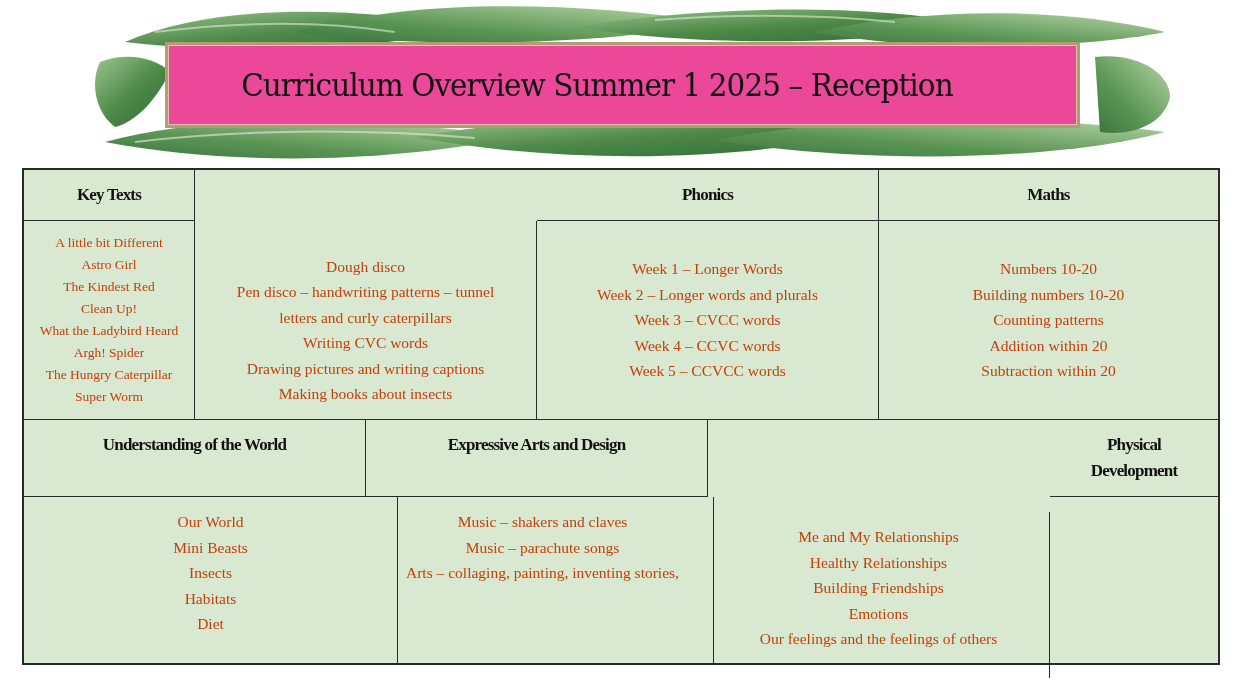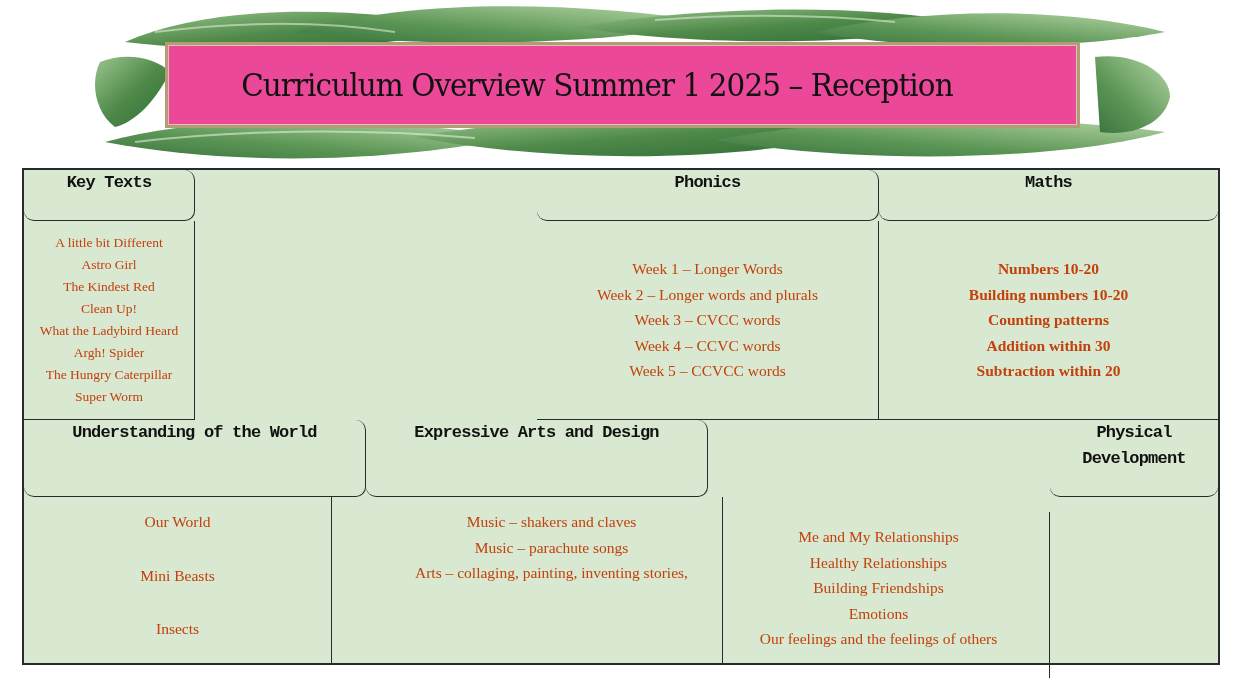--- a/index.html
+++ b/index.html
@@ -66,27 +66,27 @@
       position: absolute;
       box-sizing: border-box;
       border-right: 1.5px solid #2a2a2a;
       border-bottom: 1.5px solid #2a2a2a;
       text-align: center;
       overflow: hidden;
     }
     .cell.last-col { border-right: none; }
     .cell.last-row { border-bottom: none; }
     .hdr {
-      font-family: Liberation Mono, monospace;
+      font-family: Liberation Serif, serif;
       font-weight: bold;
       font-size: 17px;
       letter-spacing: -0.8px;
       color: #111;
+      padding-top: 12px;
       line-height: 26px;
-      border-radius: 10px;
     }
     .body {
       display: flex;
       flex-direction: column;
       justify-content: center;
       align-items: center;
       font-family: "Liberation Serif", serif;
       font-size: 15.5px;
       color: #c2410c;
       line-height: 25.5px;
@@ -154,54 +154,62 @@
   <div class="cell body small" style="left:0;top:51px;width:171px;height:199px;">
     <span class="line">A little bit Different</span>
     <span class="line">Astro Girl</span>
     <span class="line">The Kindest Red</span>
     <span class="line">Clean Up!</span>
     <span class="line">What the Ladybird Heard</span>
     <span class="line">Argh! Spider</span>
     <span class="line">The Hungry Caterpillar</span>
     <span class="line">Super Worm</span>
   </div>
+  <div class="cell body" style="left:171px;top:51px;width:342px;height:199px;padding-top:20px;">
+    <span class="line">Dough disco</span>
+    <span class="line">Pen disco – handwriting patterns – tunnel</span>
+    <span class="line">letters and curly caterpillars</span>
+    <span class="line">Writing CVC words</span>
+    <span class="line">Drawing pictures and writing captions</span>
+    <span class="line">Making books about insects</span>
+  </div>
   <div class="cell body" style="left:513px;top:51px;width:342px;height:199px;">
     <span class="line">Week 1 – Longer Words</span>
     <span class="line">Week 2 – Longer words and plurals</span>
     <span class="line">Week 3 – CVCC words</span>
     <span class="line">Week 4 – CCVC words</span>
     <span class="line">Week 5 – CCVCC words</span>
   </div>
-  <div class="cell body last-col" style="left:855px;top:51px;width:339px;height:199px;font-weight:bold;">
+  <div class="cell body last-col" style="left:855px;top:51px;width:339px;height:199px;">
     <span class="line">Numbers 10-20</span>
     <span class="line">Building numbers 10-20</span>
     <span class="line">Counting patterns</span>
-    <span class="line">Addition within 30</span>
+    <span class="line">Addition within 20</span>
     <span class="line">Subtraction within 20</span>
   </div>
 
   <div class="cell hdr" style="left:0;top:250px;width:342px;height:77px;">
     <span>Understanding of the World</span>
   </div>
   <div class="cell hdr" style="left:342px;top:250px;width:342px;height:77px;">
     <span>Expressive Arts and Design</span>
   </div>
   <div class="cell hdr last-col" style="left:1026px;top:250px;width:168px;height:77px;">
     <span class="line">Physical</span>
     <span class="line">Development</span>
   </div>
 
-  <div class="cell body top last-row" style="left:0;top:327px;width:308px;height:166px;gap:28px;">
+  <div class="cell body top last-row" style="left:0;top:327px;width:374px;height:166px;">
     <span class="line">Our World</span>
     <span class="line">Mini Beasts</span>
     <span class="line">Insects</span>
     <span class="line">Habitats</span>
     <span class="line">Diet</span>
   </div>
-  <div class="cell body top last-row" style="left:357px;top:327px;width:342px;height:166px;">
+  <div class="cell body top last-row" style="left:348px;top:327px;width:342px;height:166px;">
     <span class="line">Music – shakers and claves</span>
     <span class="line">Music – parachute songs</span>
     <span class="line">Arts – collaging, painting, inventing stories,</span>
   </div>
   <div class="cell body top last-row" style="left:684px;top:342px;width:342px;height:166px;">
     <span class="line">Me and My Relationships</span>
     <span class="line">Healthy Relationships</span>
     <span class="line">Building Friendships</span>
     <span class="line">Emotions</span>
     <span class="line">Our feelings and the feelings of others</span>

